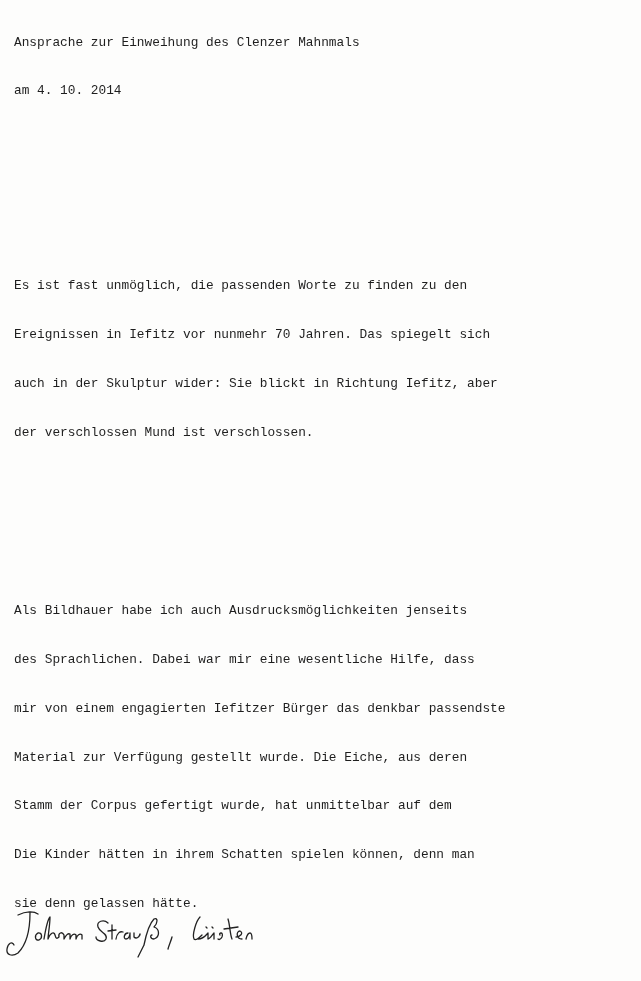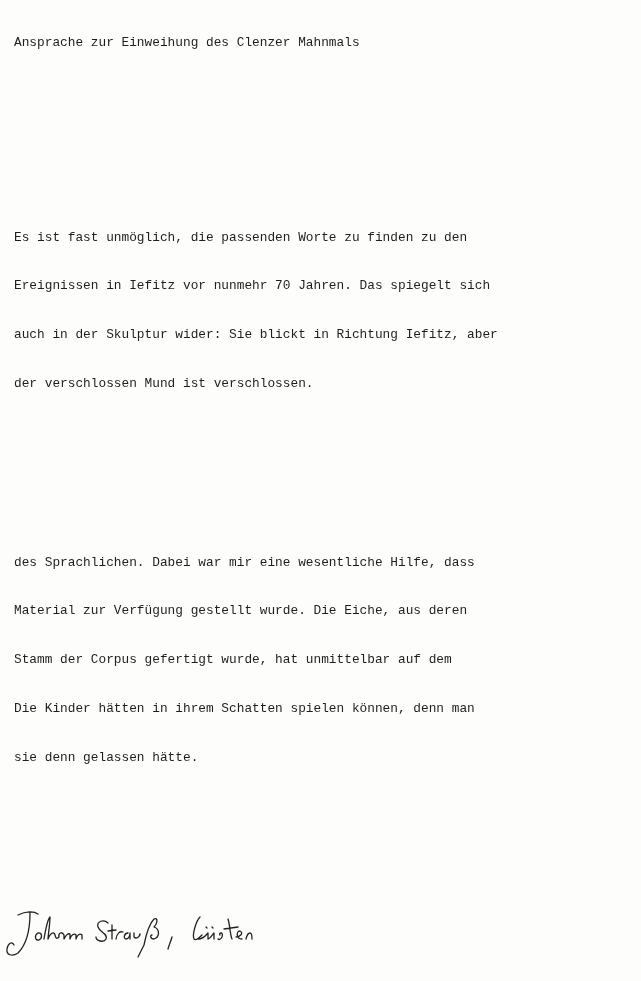--- a/index.html
+++ b/index.html
@@ -27,33 +27,36 @@
     font-family: "DejaVu Serif", serif; font-style: italic;
     font-size: 1px; color: transparent;
   }
 </style>
 </head>
 <body>
 
 <div class="page">
   <div class="text">
     <span class="line">Ansprache zur Einweihung des Clenzer Mahnmals</span>
+    <span class="line">am 4. 10. 2014</span>
     <span class="blank"></span>
     <span class="blank"></span>
 
     <div>
       <span class="line">Es ist fast unmöglich, die passenden Worte zu finden zu den</span>
       <span class="line">Ereignissen in Iefitz vor nunmehr 70 Jahren. Das spiegelt sich</span>
       <span class="line">auch in der Skulptur wider: Sie blickt in Richtung Iefitz, aber</span>
       <span class="line">der verschlossen Mund ist verschlossen.</span>
     </div>
     <span class="blank"></span>
 
     <div>
+      <span class="line">Als Bildhauer habe ich auch Ausdrucksmöglichkeiten jenseits</span>
       <span class="line">des Sprachlichen. Dabei war mir eine wesentliche Hilfe, dass</span>
+      <span class="line">mir von einem engagierten Iefitzer Bürger das denkbar passendste</span>
       <span class="line">Material zur Verfügung gestellt wurde. Die Eiche, aus deren</span>
       <span class="line">Stamm der Corpus gefertigt wurde, hat unmittelbar auf dem</span>
       <span class="line">Die Kinder hätten in ihrem Schatten spielen können, denn man</span>
       <span class="line">sie denn gelassen hätte.</span>
       
       
       
       
       
       

